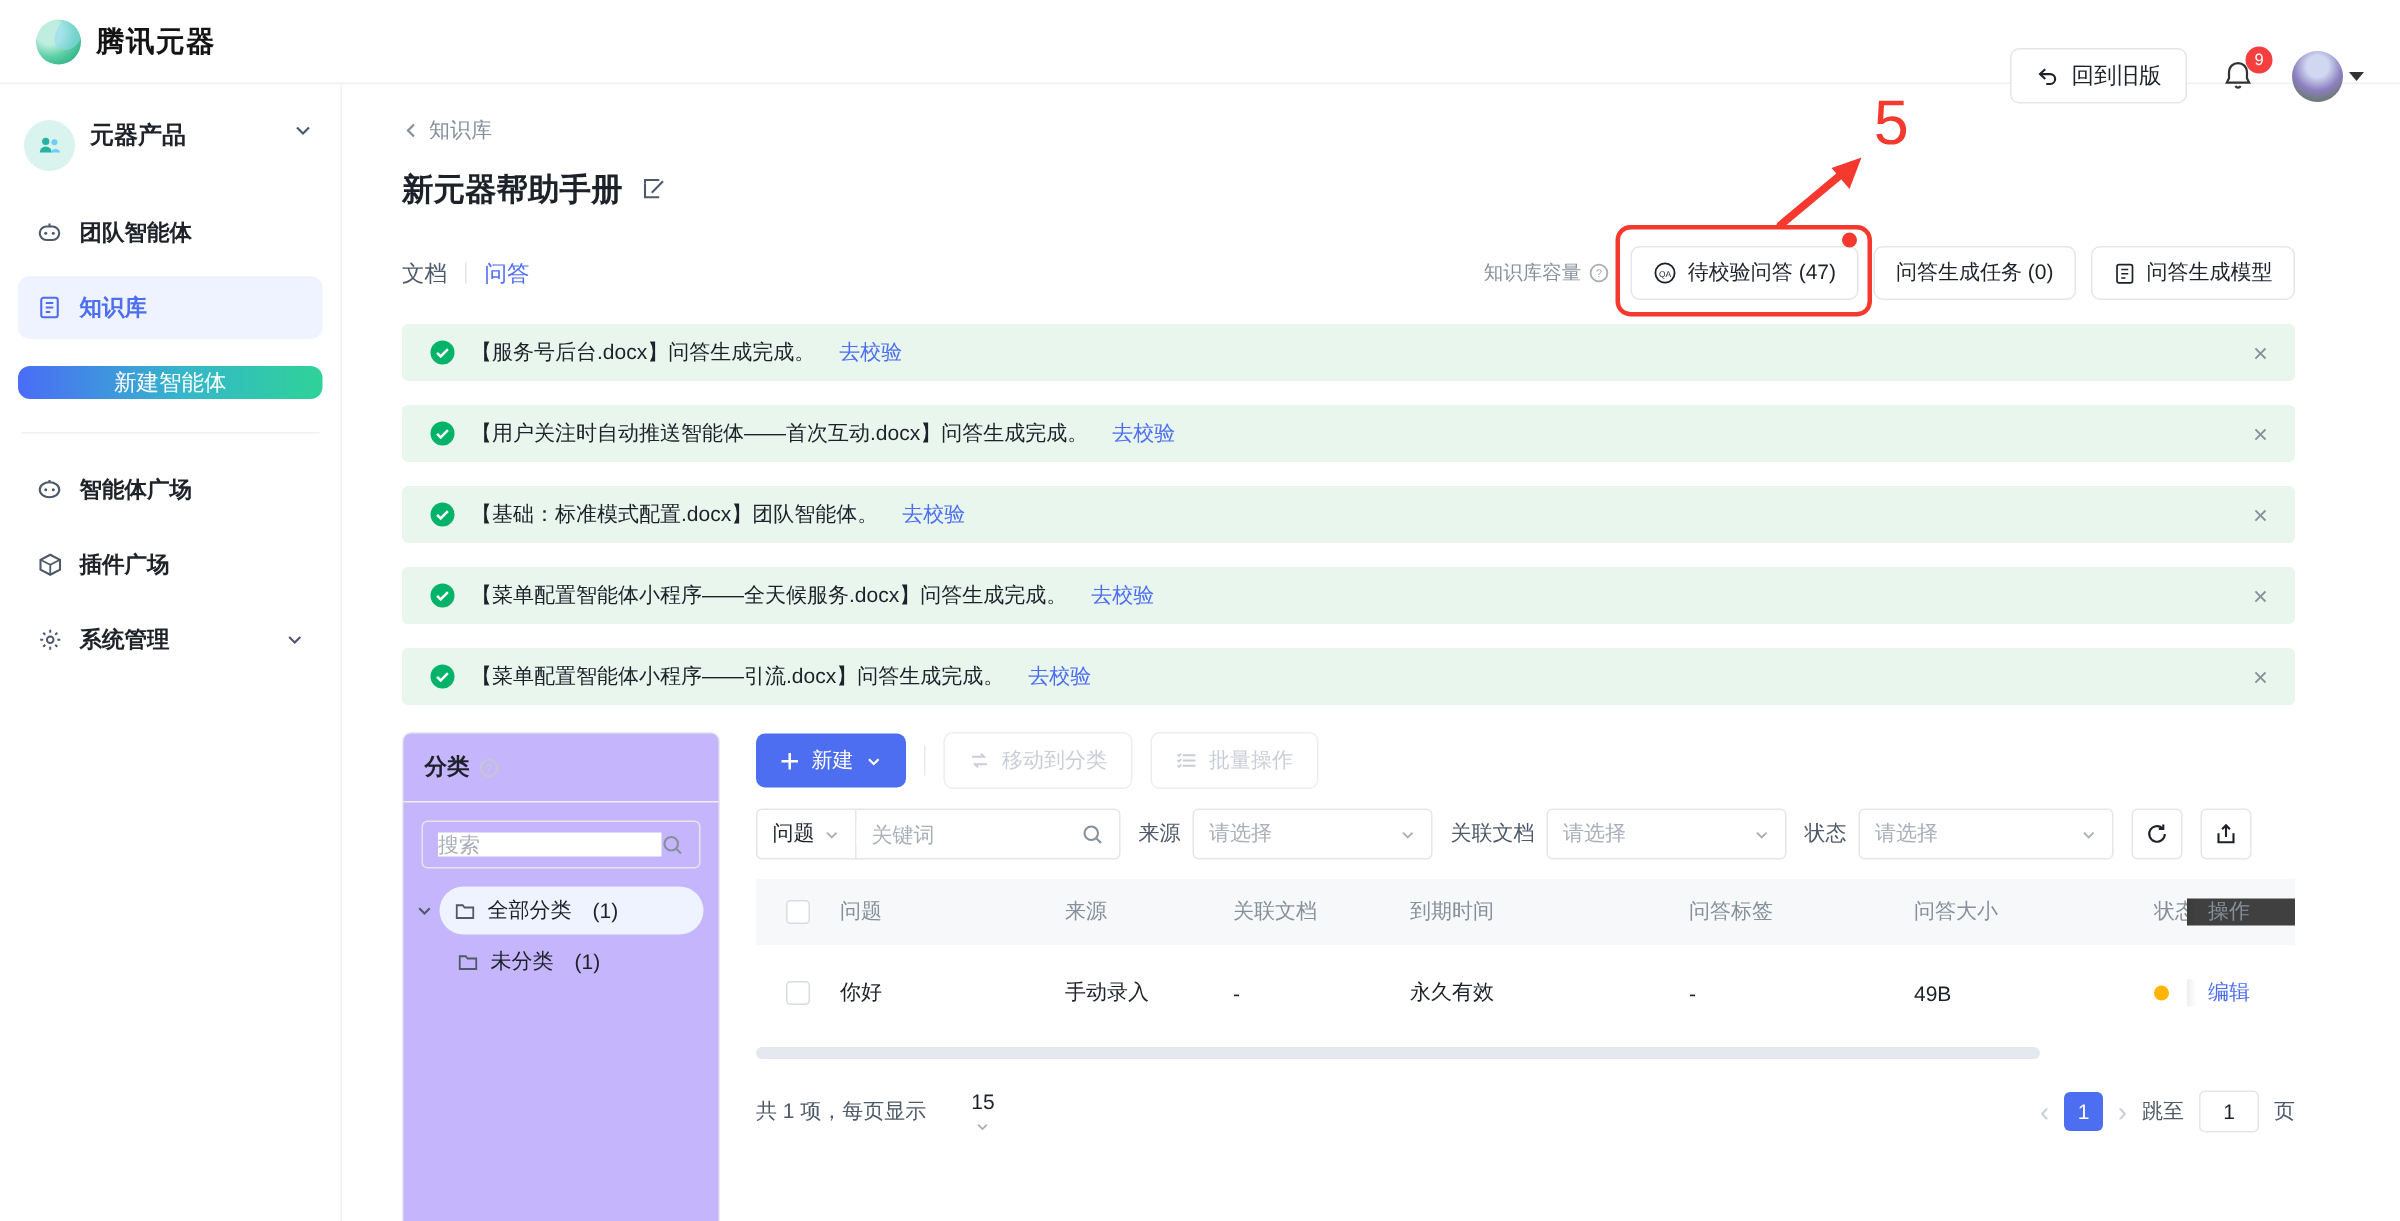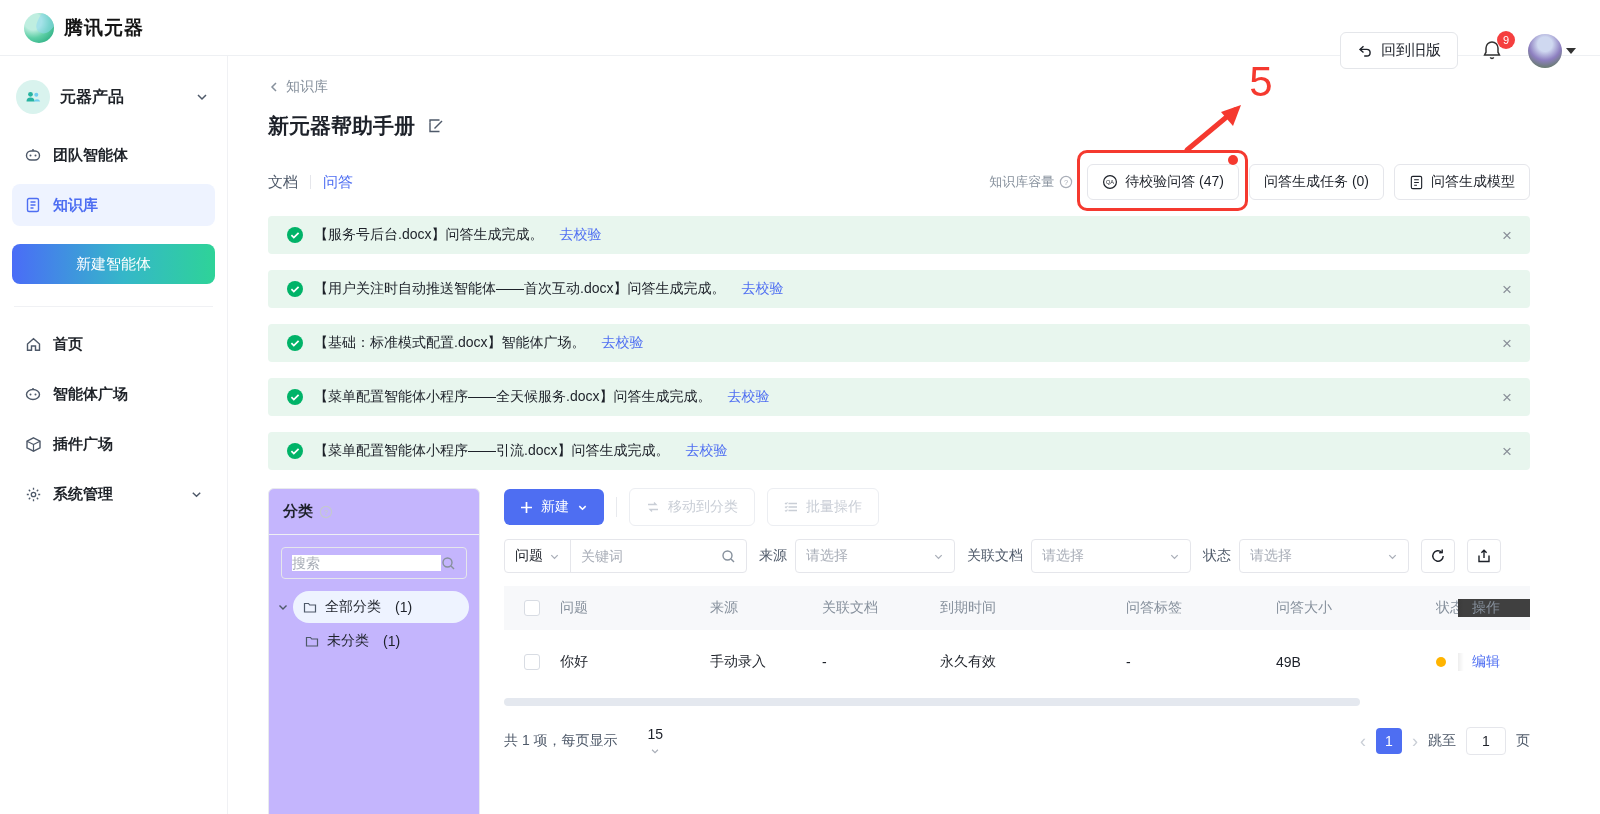--- a/index.html
+++ b/index.html
@@ -26,30 +26,30 @@
     background:radial-gradient(circle at 50% 30%, #cfd8f0 0 25%, #8d7fc0 55%, #5d7a55 90%); }
   .caret { width:0; height:0; border-left:5px solid transparent; border-right:5px solid transparent;
     border-top:6px solid #333; margin-left:-12px; }
 
   
   .shell { display:flex; height:758px; }
   .sidebar { width:228px; border-right:1px solid #f0f1f4; padding:20px 12px 0; flex:none; }
   .main { flex:1; padding:22px 70px 0 40px; position:relative; }
 
   
-  .ws-row { display:flex; align-items:center; padding:4px 6px 4px 4px; }
+  .ws-row { display:flex; padding:4px 6px 4px 4px; }
   .ws-icon { width:34px; height:34px; border-radius:50%; background:#d9f3ee;
     display:flex; align-items:center; justify-content:center; }
   .ws-label { font-size:16px; font-weight:700; margin-left:10px; color:#1f2329; }
   .ws-caret { margin-left:auto; }
   .nav-item { height:42px; display:flex; align-items:center; gap:11px; padding:0 12px;
     font-size:15px; color:#1f2329; border-radius:8px; margin-top:8px; cursor:pointer;font-weight:bold; }
   .nav-item.active { background:#eef3ff; color:#4e6ef2; }
   .nav-item .nicon { display:flex; width:18px; justify-content:center; }
-  .create-btn { height:40px; border-radius:8px; border:none; width:100%; margin:18px 0 6px;
+  .create-btn { height:22px; border-radius:8px; border:none; width:100%; margin:18px 0 6px;
     background:linear-gradient(90deg,#4a6cf7 0%,#35b7c9 55%,#2ed398 100%);
     color:#fff; font-size:15px; font-weight:500; cursor:pointer; }
   .side-divider { height:1px; background:#f0f1f4; margin:16px 2px; }
   .nav-caret { margin-left:auto; }
 
   
   .breadcrumb { display:flex; align-items:center; gap:6px; color:#86909c; font-size:14px; cursor:pointer; }
   .page-title-row { display:flex; align-items:center; gap:12px; margin-top:16px; }
   .page-title { font-size:21px; font-weight:700; color:#1d2129; }
 
@@ -220,28 +220,20 @@
             <path d="M5.5 5h5M5.5 8h5M5.5 11h3" stroke="#4e6ef2" stroke-width="1.3"></path>
           </svg>
       </span>
       <span>知识库</span>
     </div>
 
     <button class="create-btn">新建智能体</button>
 
     <div class="side-divider"></div>
 
-    <div class="nav-item">
-      <span class="nicon">
-        <svg width="17" height="17" viewBox="0 0 17 17">
-            <path d="M2.5 8 8.5 2.8 14.5 8v6.2h-4V10h-4v4.2h-4z" fill="none" stroke="#4e5969" stroke-width="1.4"></path>
-          </svg>
-      </span>
-      <span>首页</span>
-    </div>
 
     <div class="nav-item">
       <span class="nicon">
         <svg width="18" height="18" viewBox="0 0 18 18">
             <ellipse cx="9" cy="9.5" rx="6.5" ry="5" fill="none" stroke="#4e5969" stroke-width="1.4"></ellipse>
             <circle cx="6.5" cy="9.5" r="1" fill="#4e5969"></circle>
             <circle cx="11.5" cy="9.5" r="1" fill="#4e5969"></circle>
             <path d="M9 4.5V3" stroke="#4e5969" stroke-width="1.4"></path>
           </svg>
       </span>
@@ -357,21 +349,21 @@
         </svg>
       <span class="banner-text">【用户关注时自动推送智能体——首次互动.docx】问答生成完成。</span>
       <span class="banner-link">去校验</span>
       <span class="banner-close">×</span>
     </div>
     <div class="banner">
       <svg width="18" height="18" viewBox="0 0 18 18">
           <circle cx="9" cy="9" r="8" fill="#00b368"></circle>
           <path d="M5.4 9.2l2.4 2.4 4.8-4.8" fill="none" stroke="#fff" stroke-width="1.7"></path>
         </svg>
-      <span class="banner-text">【基础：标准模式配置.docx】智能体广场。</span>
+      <span class="banner-text">【基础：标准模式配置.docx】团队智能体。</span>
       <span class="banner-link">去校验</span>
       <span class="banner-close">×</span>
     </div>
     <div class="banner">
       <svg width="18" height="18" viewBox="0 0 18 18">
           <circle cx="9" cy="9" r="8" fill="#00b368"></circle>
           <path d="M5.4 9.2l2.4 2.4 4.8-4.8" fill="none" stroke="#fff" stroke-width="1.7"></path>
         </svg>
       <span class="banner-text">【菜单配置智能体小程序——全天候服务.docx】问答生成完成。</span>
       <span class="banner-link">去校验</span>

